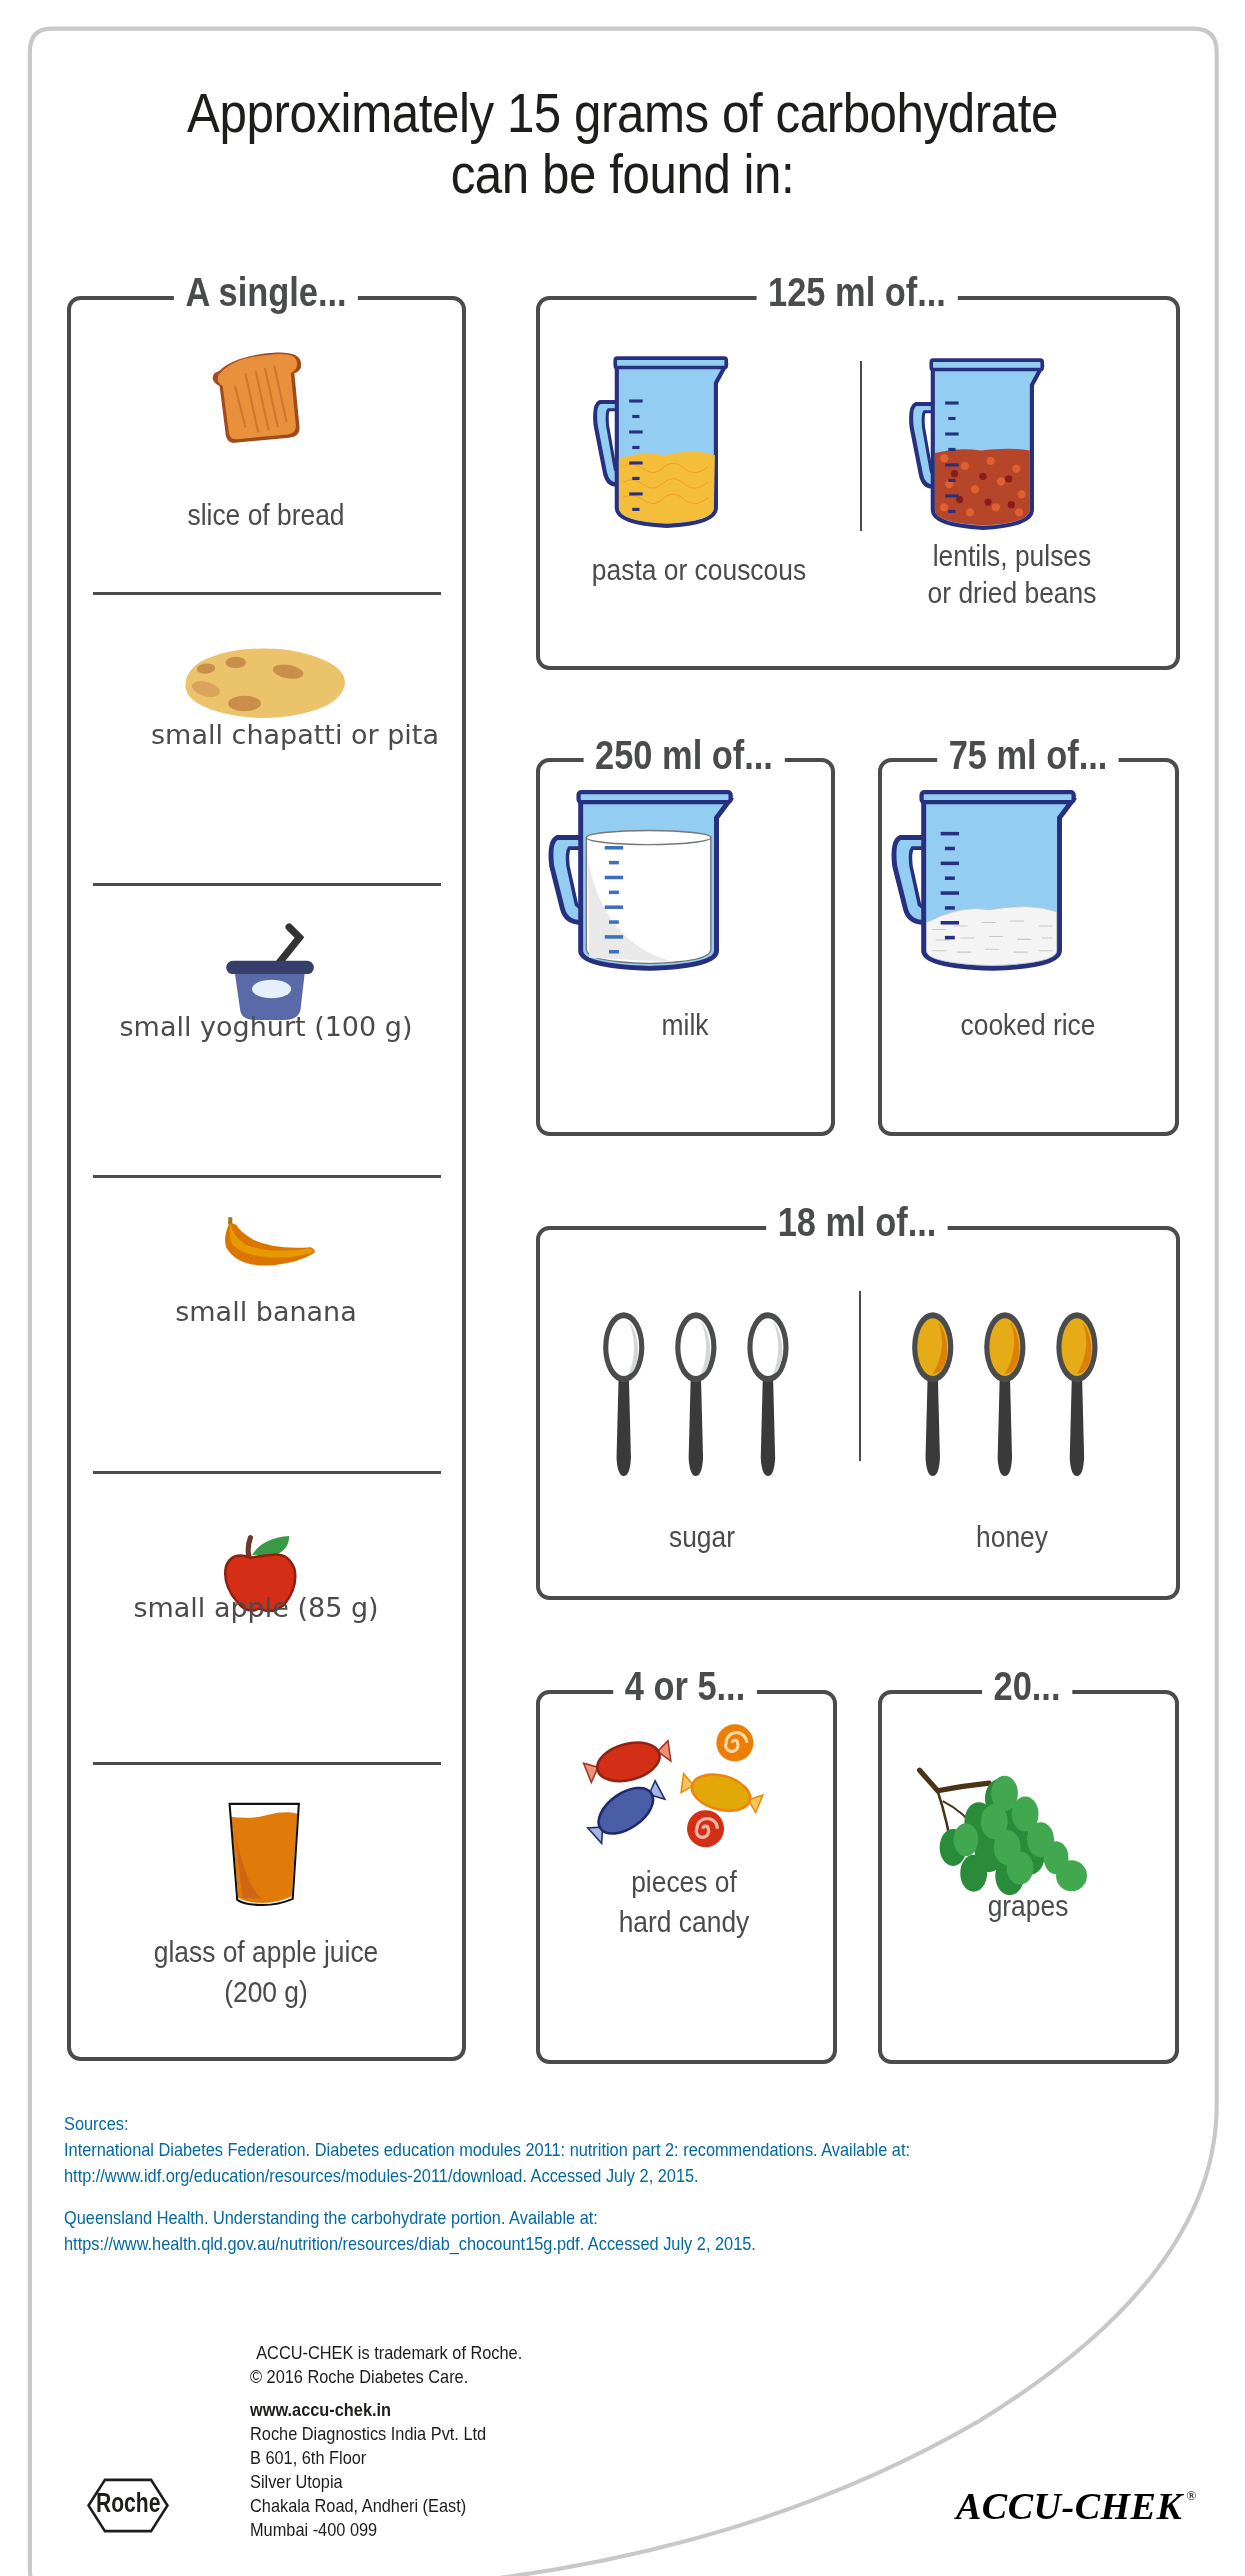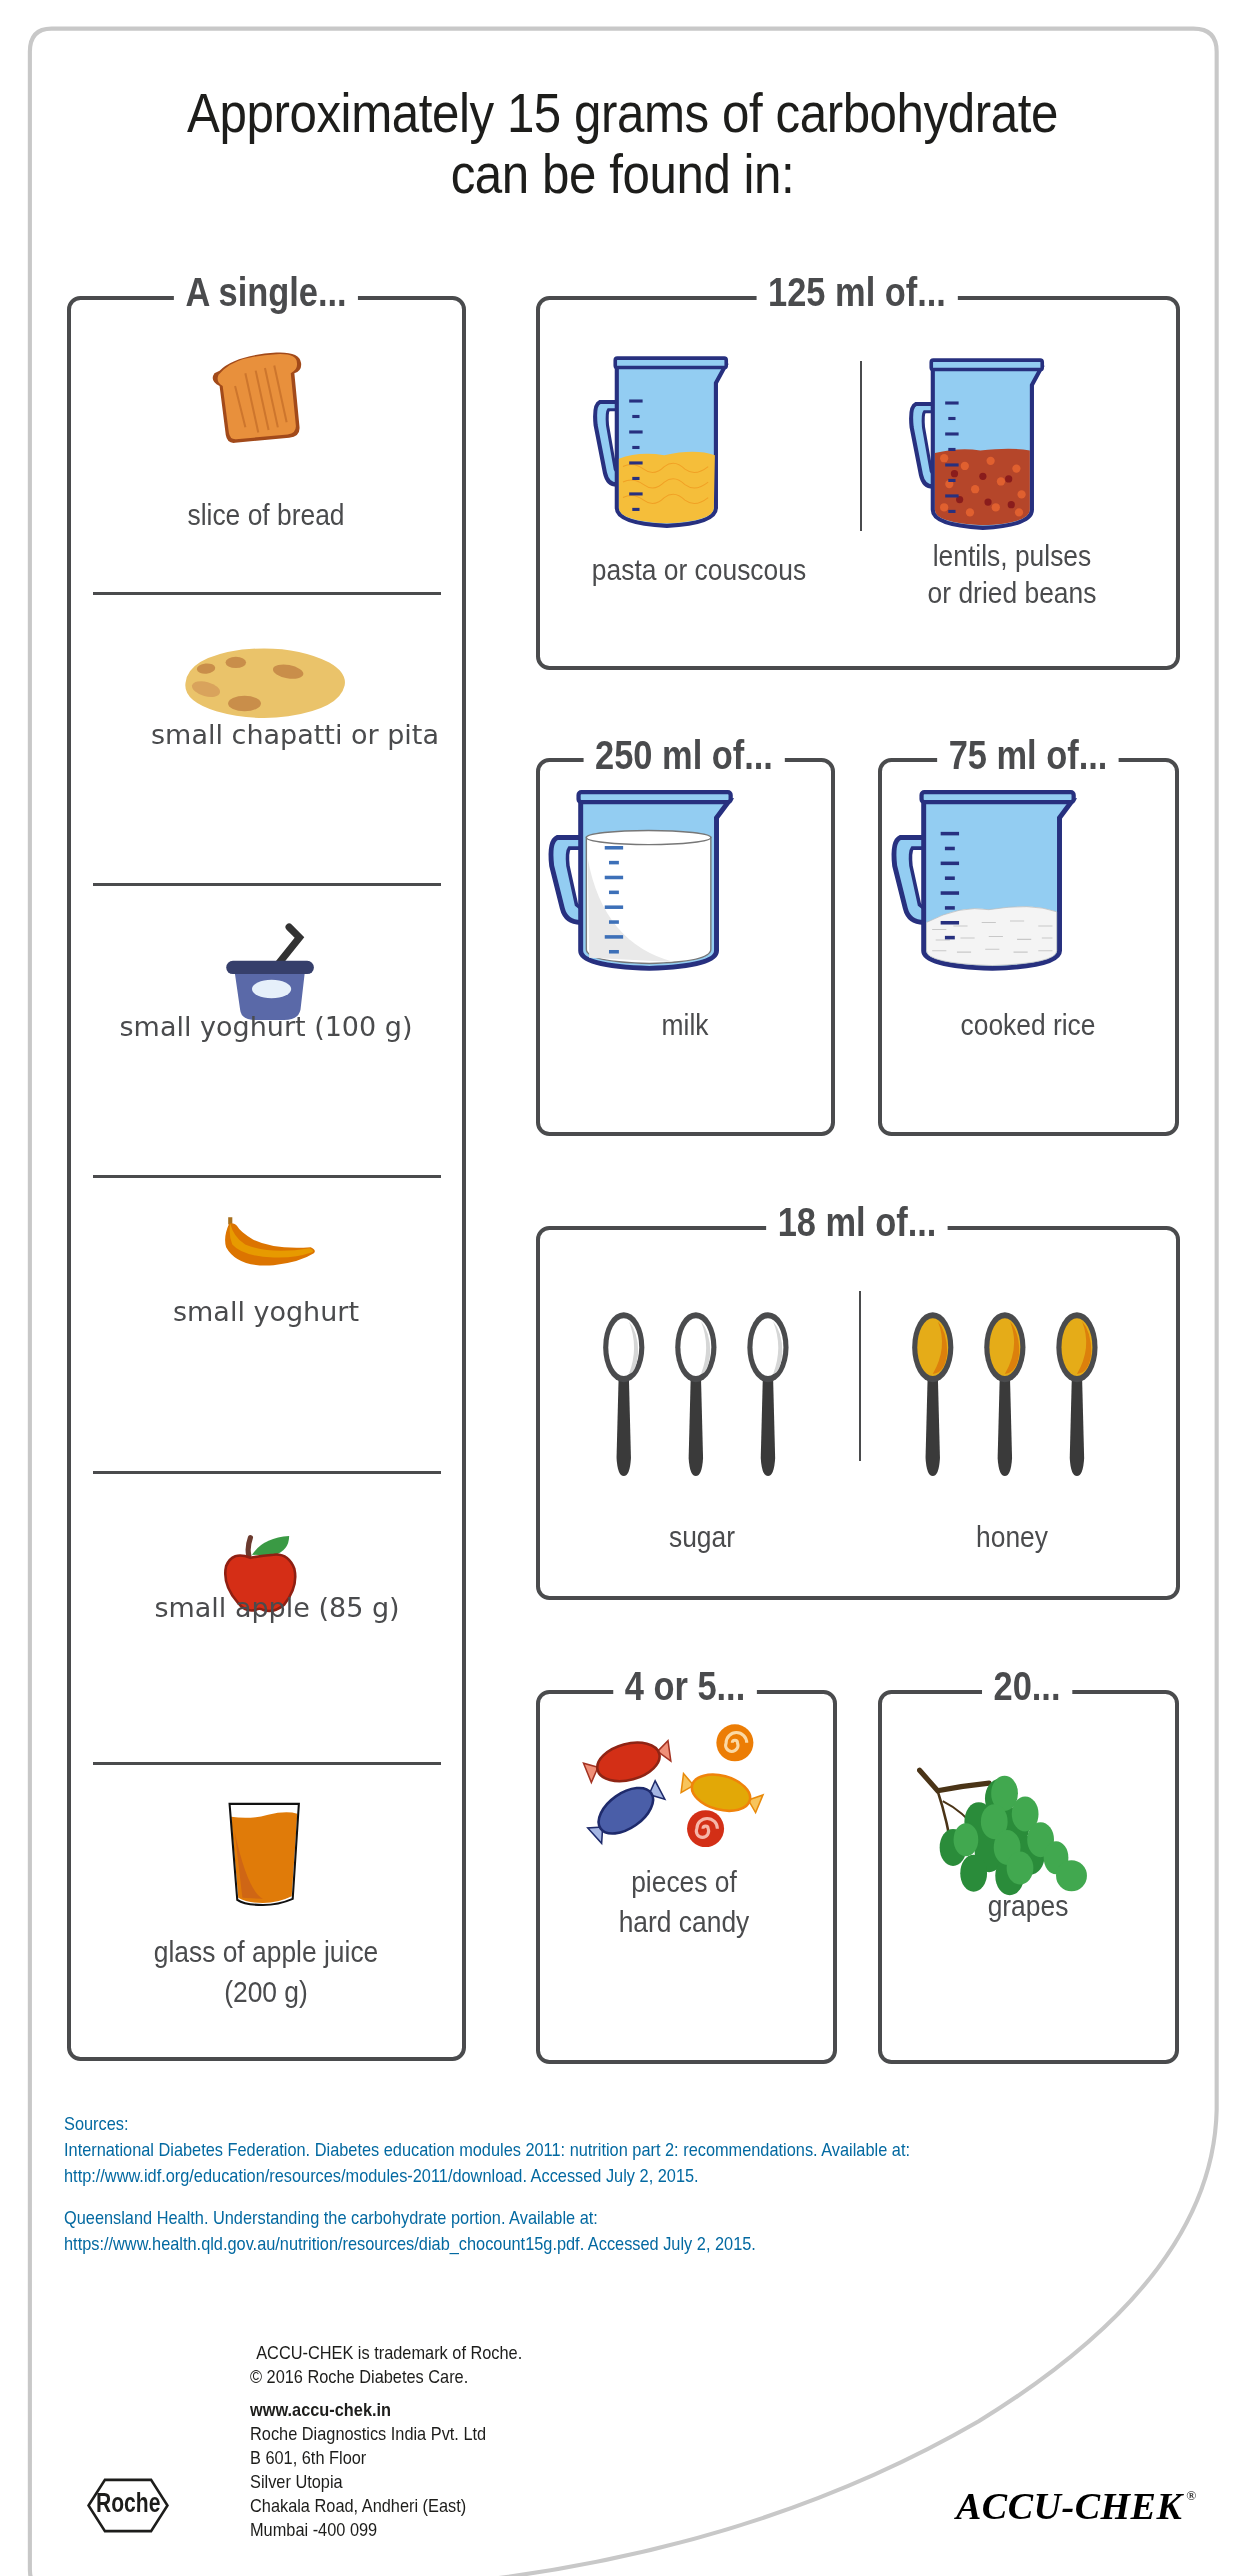--- a/index.html
+++ b/index.html
@@ -77,29 +77,29 @@
   <ellipse cx="96" cy="130" rx="38" ry="18" fill="#e6f0fa"></ellipse>
 </svg>
 <div class="label wide" style="left:266px; top:1007px;">small yoghurt (100 g)</div>
 <div class="divider" style="left:93px; top:1175px; width:348px;"></div>
 
 <svg class="icon" style="left:222px; top:1216px;" width="98" height="52" viewBox="0 0 190 100">
   <rect x="12" y="2" width="8" height="14" fill="#a8701e"></rect>
   <path d="M14 14 Q2 40 8 60 Q30 100 100 95 Q150 90 178 72 Q184 66 172 60 Q100 65 60 45 Q35 30 30 20 Q24 12 14 14 Z" fill="#dc7400"></path>
   <path d="M16 14 Q22 40 45 55 Q95 75 170 62 Q180 66 175 70 Q140 82 100 80 Q40 78 20 55 Q12 35 16 14 Z" fill="#e79a00"></path>
 </svg>
-<div class="label wide" style="left:266px; top:1292px;">small yoghurt</div>
+<div class="label wide" style="left:266px; top:1292px;">small banana</div>
 <div class="divider" style="left:93px; top:1471px; width:348px;"></div>
 
 <svg class="icon" style="left:222px; top:1535px;" width="93" height="88" viewBox="0 0 180 170">
   <path d="M55 5 Q48 25 52 40" stroke="#6b3a2e" stroke-width="10" stroke-linecap="round" fill="none"></path>
   <path d="M58 38 Q80 5 130 2 Q130 30 100 40 Z" fill="#3a9a44"></path>
   <path d="M55 44 Q20 30 8 60 Q0 95 30 130 Q45 150 65 145 Q72 140 80 145 Q100 152 120 135 Q148 100 140 65 Q128 35 100 38 Q75 40 55 44 Z" fill="#d52e16" stroke="#8f1f12" stroke-width="5"></path>
 </svg>
-<div class="label wide" style="left:277px; top:1588px;">small apple (85 g)</div>
+<div class="label wide" style="left:256px; top:1588px;">small apple (85 g)</div>
 <div class="divider" style="left:93px; top:1762px; width:348px;"></div>
 
 <svg class="icon" style="left:227px; top:1801px;" width="77" height="111" viewBox="0 0 150 215">
   <path d="M5 5 L140 5 L128 190 Q100 202 70 202 Q35 202 20 192 Z" fill="#ffffff"></path>
   <path d="M8 30 Q45 36 80 26 Q115 18 137 24 L126 185 Q100 198 70 198 Q38 198 22 188 Z" fill="#e07b09"></path>
   <path d="M15 60 Q40 175 70 190 L30 188 Z" fill="#cf6615"></path>
   <path d="M5 5 L140 5 L128 190 Q100 202 70 202 Q35 202 20 192 Z" fill="none" stroke="#111" stroke-width="4"></path>
 </svg>
 <div class="label" style="left:266px; top:1932px;">glass of apple juice</div>
 <div class="label" style="left:266px; top:1972px;">(200 g)</div>

